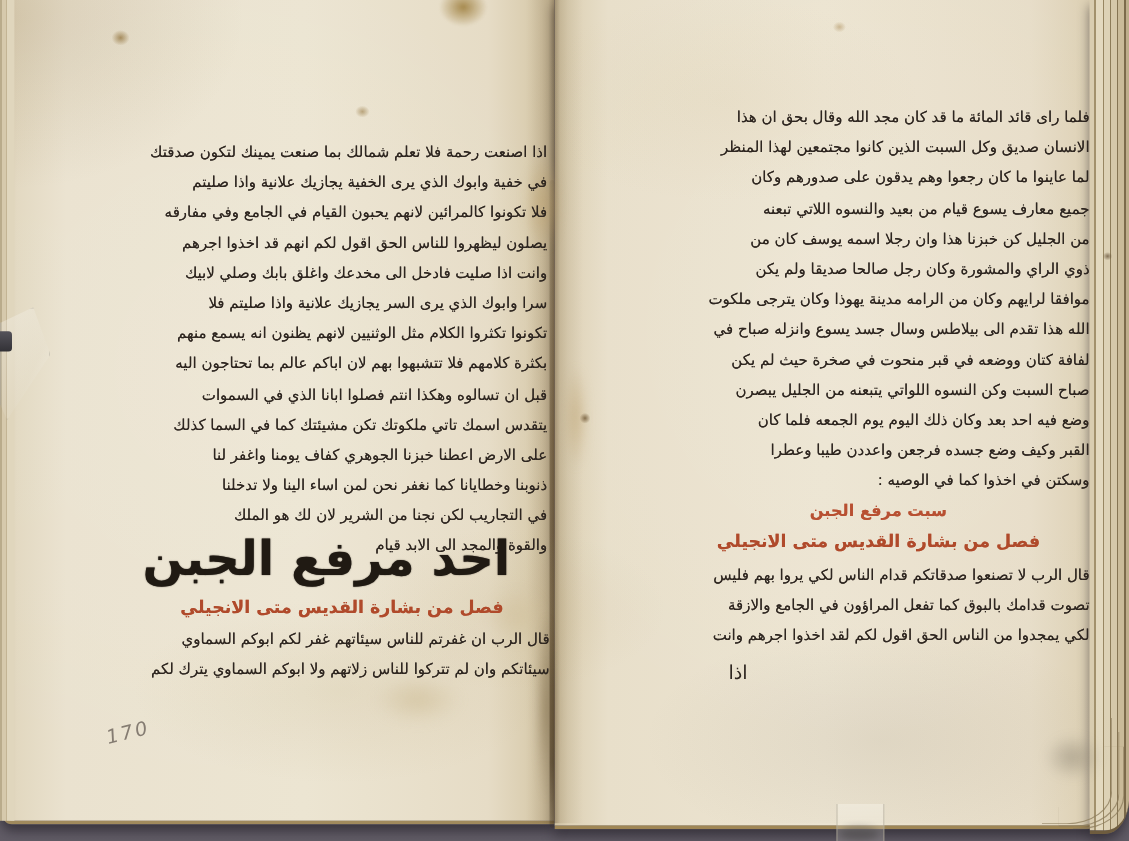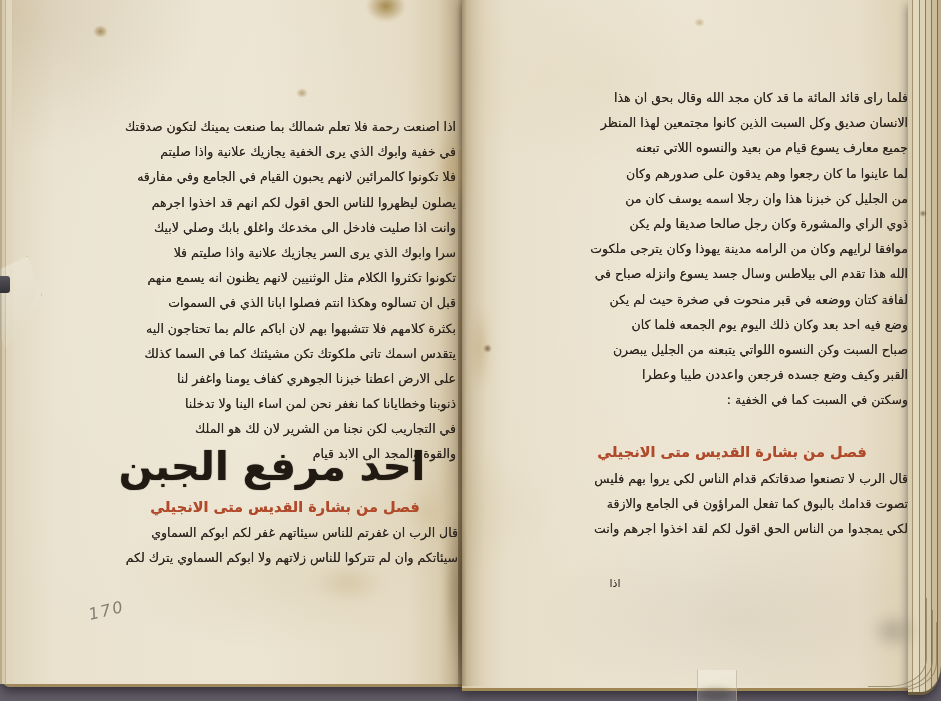--- a/index.html
+++ b/index.html
@@ -105,22 +105,22 @@
     color:#201a13;text-shadow:0 0 1px rgba(32,26,19,.9);white-space:nowrap;overflow:hidden;
   }
   .rubric{
     position:absolute;direction:rtl;text-align:center;font-weight:bold;
     color:#b04a2b;text-shadow:0 0 .4px rgba(176,74,43,.7);white-space:nowrap;overflow:hidden;
   }
   #left-rubric{left:114px;top:497px;width:342px;font-size:14.5px;line-height:20px;}
   #right-heading{left:556px;top:416px;width:352px;font-size:13.5px;line-height:20px;color:#b85032;}
   #right-rubric{left:556px;top:441px;width:352px;font-size:14.5px;line-height:22px;}
   .catchword{
-    position:absolute;left:580px;top:577px;width:70px;direction:rtl;text-align:center;
-    font-size:11px;color:#2e2620;
+    position:absolute;left:580px;top:551px;width:70px;direction:rtl;text-align:center;
+    font-size:16px;color:#2e2620;
   }
   .folio{
     position:absolute;left:88px;top:598px;width:60px;
     font-size:16px;letter-spacing:2px;color:#857c72;transform:rotate(-14deg);
     font-style:italic;
   }
 </style>
 </head>
 <body>
 
@@ -146,50 +146,51 @@
   <div class="stain st6"></div>
   <div class="stain st7"></div>
   <div class="stain st8"></div>
   <div class="stain st9"></div>
   <div class="stain st10"></div>
   <div class="stain st11"></div>
 
   <div class="block" id="right-body">
     <div class="ms-line">فلما راى قائد المائة ما قد كان مجد الله وقال بحق ان هذا</div>
     <div class="ms-line">الانسان صديق وكل السبت الذين كانوا مجتمعين لهذا المنظر</div>
+    <div class="ms-line">لما عاينوا ما كان رجعوا وهم يدقون على صدورهم وكان</div>
     <div class="ms-line">جميع معارف يسوع قيام من بعيد والنسوه اللاتي تبعنه</div>
-    <div class="ms-line">لما عاينوا ما كان رجعوا وهم يدقون على صدورهم وكان</div>
     <div class="ms-line">من الجليل كن خبزنا هذا وان رجلا اسمه يوسف كان من</div>
     <div class="ms-line">ذوي الراي والمشورة وكان رجل صالحا صديقا ولم يكن</div>
     <div class="ms-line">موافقا لرايهم وكان من الرامه مدينة يهوذا وكان يترجى ملكوت</div>
     <div class="ms-line">الله هذا تقدم الى بيلاطس وسال جسد يسوع وانزله صباح في</div>
     <div class="ms-line">لفافة كتان ووضعه في قبر منحوت في صخرة حيث لم يكن</div>
+    <div class="ms-line">صباح السبت وكن النسوه اللواتي يتبعنه من الجليل يبصرن</div>
     <div class="ms-line">وضع فيه احد بعد وكان ذلك اليوم يوم الجمعه فلما كان</div>
-    <div class="ms-line">صباح السبت وكن النسوه اللواتي يتبعنه من الجليل يبصرن</div>
     <div class="ms-line">القبر وكيف وضع جسده فرجعن واعددن طيبا وعطرا</div>
-    <div class="ms-line">وسكتن في السبت كما في الخفية :</div>
-  </div>
+    <div class="ms-line">وسكتن في اخذوا كما في الوصيه :</div>
+  </div>
+  <div class="rubric" id="right-heading">سبت مرفع الجبن</div>
   <div class="rubric" id="right-rubric">فصل من بشارة القديس متى الانجيلي</div>
   <div class="block" id="right-cont">
     <div class="ms-line">قال الرب لا تصنعوا صدقاتكم قدام الناس لكي يروا بهم فليس</div>
     <div class="ms-line">تصوت قدامك بالبوق كما تفعل المراؤون في الجامع والازقة</div>
     <div class="ms-line">لكي يمجدوا من الناس الحق اقول لكم لقد اخذوا اجرهم وانت</div>
   </div>
   <div class="catchword">اذا</div>
 
   <div class="block" id="left-body">
     <div class="ms-line">اذا اصنعت رحمة فلا تعلم شمالك بما صنعت يمينك لتكون صدقتك</div>
     <div class="ms-line">في خفية وابوك الذي يرى الخفية يجازيك علانية واذا صليتم</div>
     <div class="ms-line">فلا تكونوا كالمرائين لانهم يحبون القيام في الجامع وفي مفارقه</div>
     <div class="ms-line">يصلون ليظهروا للناس الحق اقول لكم انهم قد اخذوا اجرهم</div>
     <div class="ms-line">وانت اذا صليت فادخل الى مخدعك واغلق بابك وصلي لابيك</div>
     <div class="ms-line">سرا وابوك الذي يرى السر يجازيك علانية واذا صليتم فلا</div>
     <div class="ms-line">تكونوا تكثروا الكلام مثل الوثنيين لانهم يظنون انه يسمع منهم</div>
+    <div class="ms-line">بكثرة كلامهم فلا تتشبهوا بهم لان اباكم عالم بما تحتاجون اليه</div>
     <div class="ms-line">قبل ان تسالوه وهكذا انتم فصلوا ابانا الذي في السموات</div>
-    <div class="ms-line">بكثرة كلامهم فلا تتشبهوا بهم لان اباكم عالم بما تحتاجون اليه</div>
     <div class="ms-line">يتقدس اسمك تاتي ملكوتك تكن مشيئتك كما في السما كذلك</div>
     <div class="ms-line">على الارض اعطنا خبزنا الجوهري كفاف يومنا واغفر لنا</div>
     <div class="ms-line">ذنوبنا وخطايانا كما نغفر نحن لمن اساء الينا ولا تدخلنا</div>
     <div class="ms-line">في التجاريب لكن نجنا من الشرير لان لك هو الملك</div>
     <div class="ms-line">والقوة والمجد الى الابد قيام</div>
   </div>
   <div class="big-title">احد مرفع الجبن</div>
   <div class="rubric" id="left-rubric">فصل من بشارة القديس متى الانجيلي</div>
   <div class="block" id="left-cont">
     <div class="ms-line">قال الرب ان غفرتم للناس سيئاتهم غفر لكم ابوكم السماوي</div>

